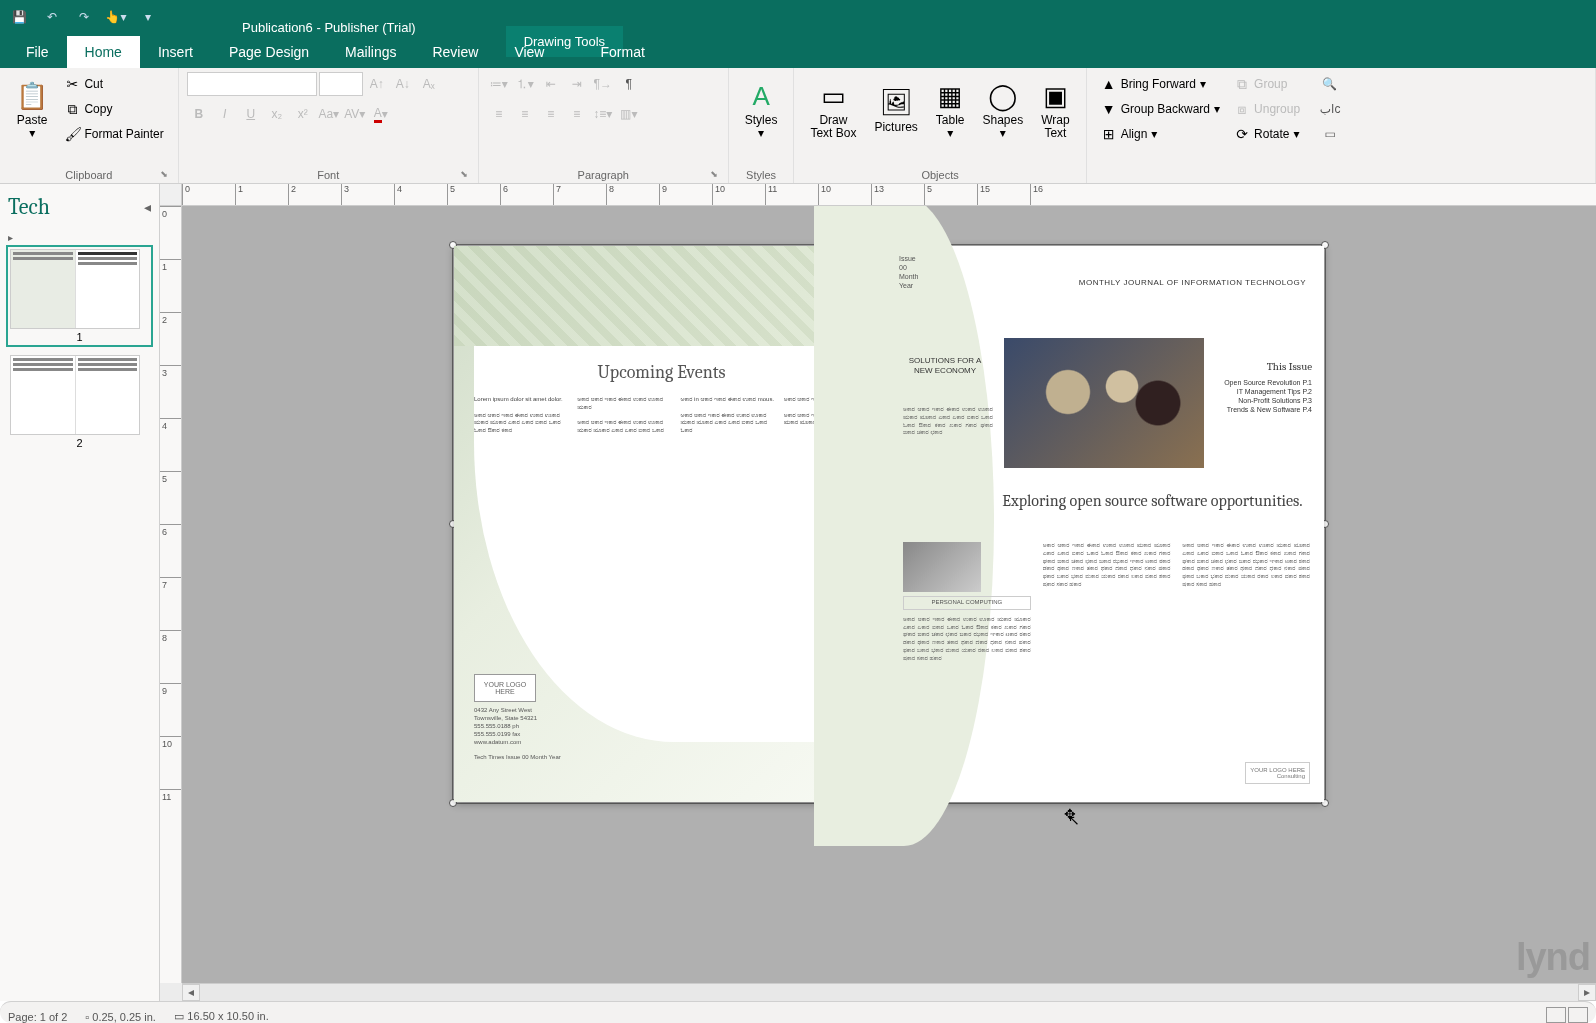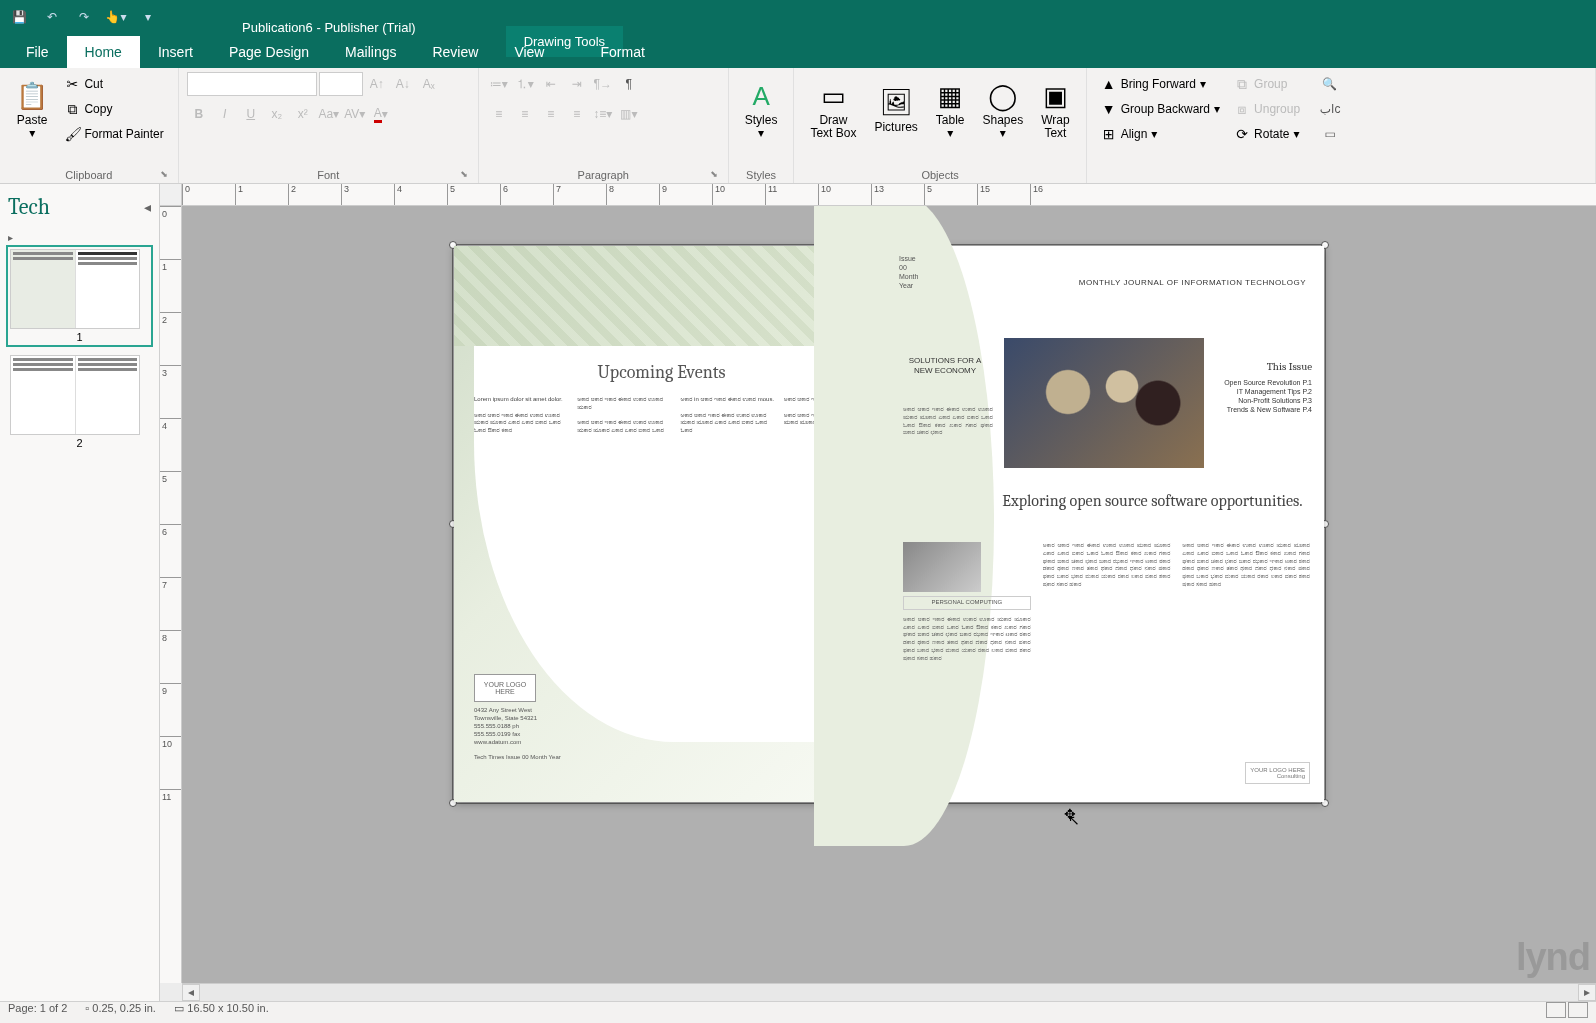--- a/index.html
+++ b/index.html
@@ -113,21 +113,21 @@
 
 
 .cursor { position: absolute; left: 882px; top: 600px; width: 20px; height: 20px; pointer-events: none; }
 .cursor::before { content: "✥"; font-size: 14px; color: #000; position: absolute; }
 .cursor::after { content: "↖"; font-size: 14px; color: #000; position: absolute; top: 6px; left: 4px; }
 
 
 .watermark { position: absolute; bottom: 4px; right: 6px; font-size: 38px; font-weight: bold; color: #999; letter-spacing: -1px; font-family: Arial; }
 
 
-.statusbar { height: 22px; background: #f3f2f1; border-top: 1px solid #d0d0d0; display: flex; align-items: flex-start; padding: 0 8px; font-size: 11px; color: #555; gap: 18px; }
+.statusbar { height: 22px; background: #f3f2f1; border-top: 1px solid #d0d0d0; display: flex; align-items: flex-end; padding: 0 8px; font-size: 11px; color: #555; gap: 18px; border-radius: 11px; }
 .statusbar .spacer { flex: 1; }
 .view-btns { display: flex; gap: 2px; }
 .view-btns .vb { width: 20px; height: 16px; border: 1px solid #999; }
 </style>
 </head>
 <body>
 
 <div class="titlebar">
   <div class="qat">
     <div class="qat-btn">💾</div>

